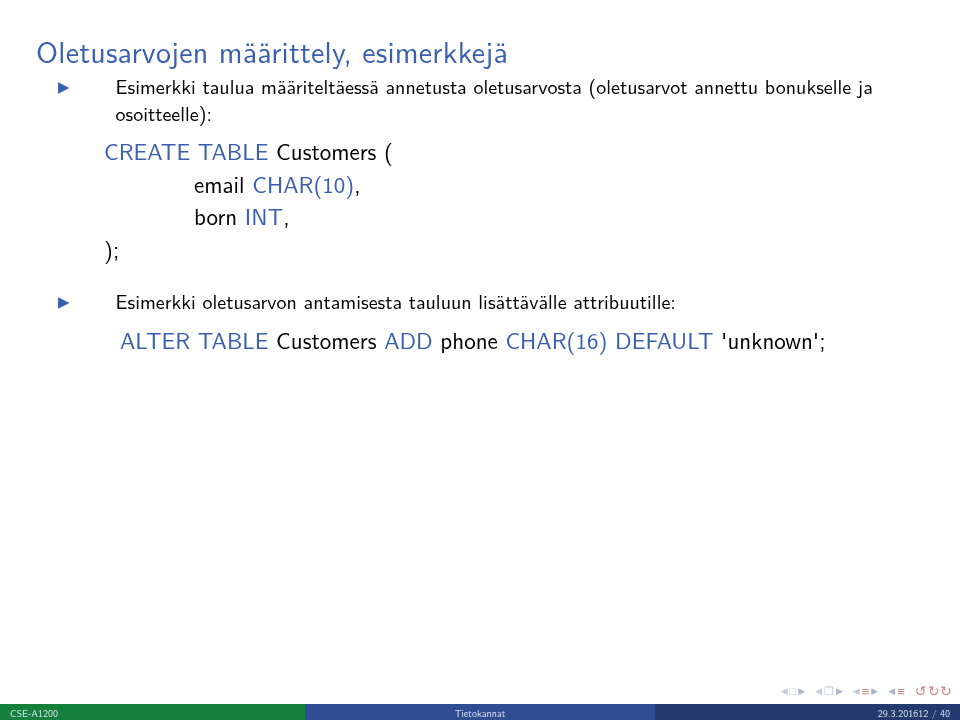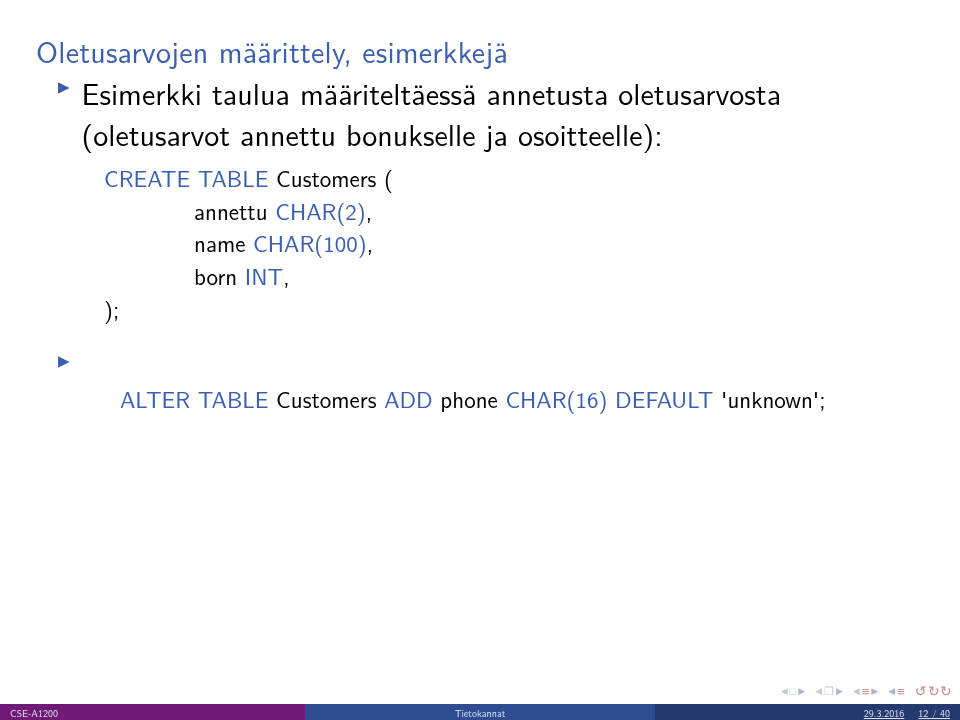--- a/index.html
+++ b/index.html
@@ -33,22 +33,23 @@
   }
   .bullet-item.second { margin-top: 22px; }
   .tri {
     color: #3a5fb0;
     font-size: 15px;
     line-height: 28px;
     flex-shrink: 0;
   }
   .bullet-text {
     color: #000;
-    font-size: 30px;
+    font-size: 20px;
     line-height: 1.35;
+    margin-left: 34px;
   }
   .code-block {
     margin-left: 46px;
     margin-top: 8px;
     margin-bottom: 14px;
     font-size: 23px;
     line-height: 1.42;
     color: #000;
   }
   .ind1 { padding-left: 90px; }
@@ -64,21 +65,21 @@
     left: 0;
     width: 960px;
     height: 16px;
     display: flex;
     font-size: 10px;
     color: #b8c5e3;
     font-family: "Latin Modern Sans", sans-serif;
   }
   .footer-left {
     width: 320px;
-    background: #701a75;
+    background: #15803d;
     color: #d8e0f2;
     display: flex;
     align-items: center;
     padding-left: 10px;
   }
   .footer-mid {
     width: 368px;
     background: #2f4d90;
     color: #d8e0f2;
     display: flex;
@@ -86,22 +87,20 @@
     justify-content: center;
   }
   .footer-right {
     width: 320px;
     background: #243a6e;
     color: #d8e0f2;
     display: flex;
     align-items: center;
     justify-content: flex-end;
     padding-right: 10px;
-    gap: 14px;
-    text-decoration: underline;
   }
   .navbar {
     position: absolute;
     bottom: 16px;
     right: 8px;
     height: 28px;
     display: flex;
     align-items: center;
     gap: 10px;
     font-size: 13px;
@@ -126,28 +125,28 @@
 
   <div class="content">
 
     <div class="bullet-item">
       <span class="tri">▶</span>
       <span class="bullet-text">Esimerkki taulua määriteltäessä annetusta oletusarvosta (oletusarvot annettu bonukselle ja osoitteelle):</span>
     </div>
 
     <div class="code-block">
       <div><span class="kw">CREATE TABLE</span><span> Customers (</span></div>
-      <div class="ind1"><span>annettu </span><span class="kw">CHAR(2)</span><span>,</span></div>
-      <div class="ind1"><span>name </span><span class="kw">CHAR(100)</span><span>,</span></div>
+      <div class="ind1"><span>email </span><span class="kw">CHAR(10)</span><span>,</span></div>
       <div class="ind1"><span>born </span><span class="kw">INT</span><span>,</span></div>
       <div><span>);</span></div>
     </div>
 
     <div class="bullet-item second">
       <span class="tri">▶</span>
+      <span class="bullet-text">Esimerkki oletusarvon antamisesta tauluun lisättävälle attribuutille:</span>
     </div>
 
     <div class="single-line">
       <span class="kw">ALTER TABLE</span><span> Customers </span><span class="kw">ADD</span><span> phone </span><span class="kw">CHAR(16) DEFAULT</span><span> 'unknown';</span>
     </div>
 
   </div>
 
   <div class="navbar">
     <span class="nav-group">

